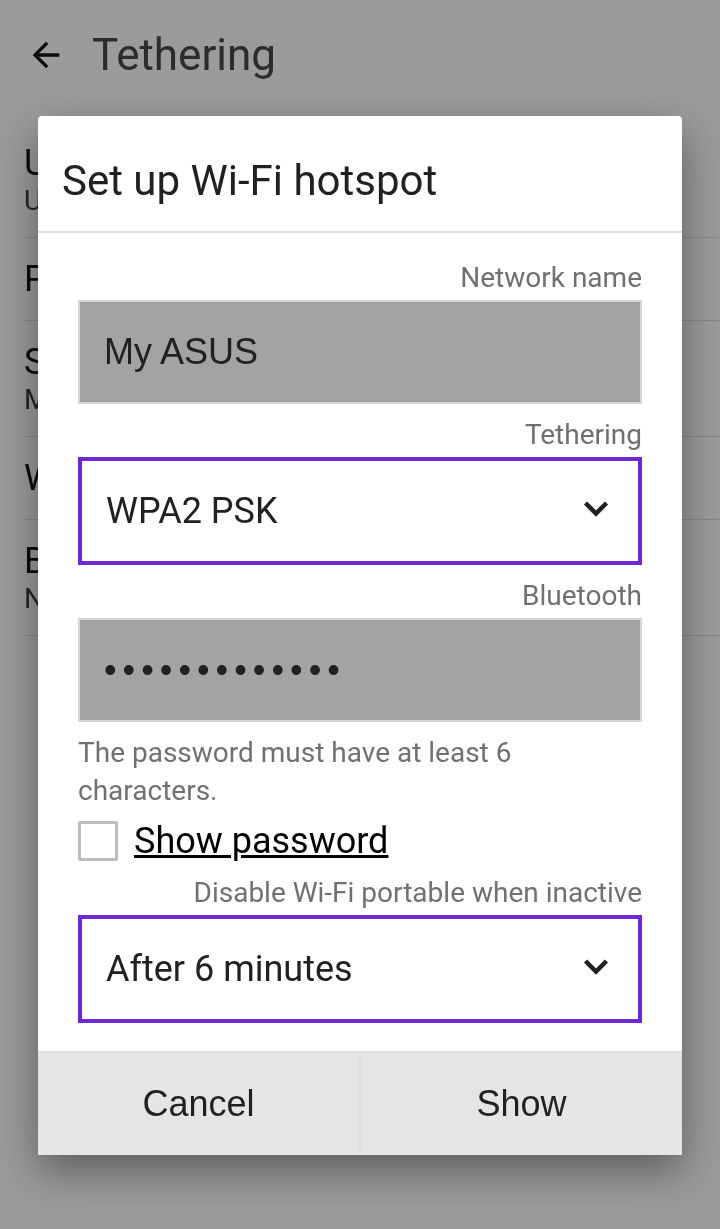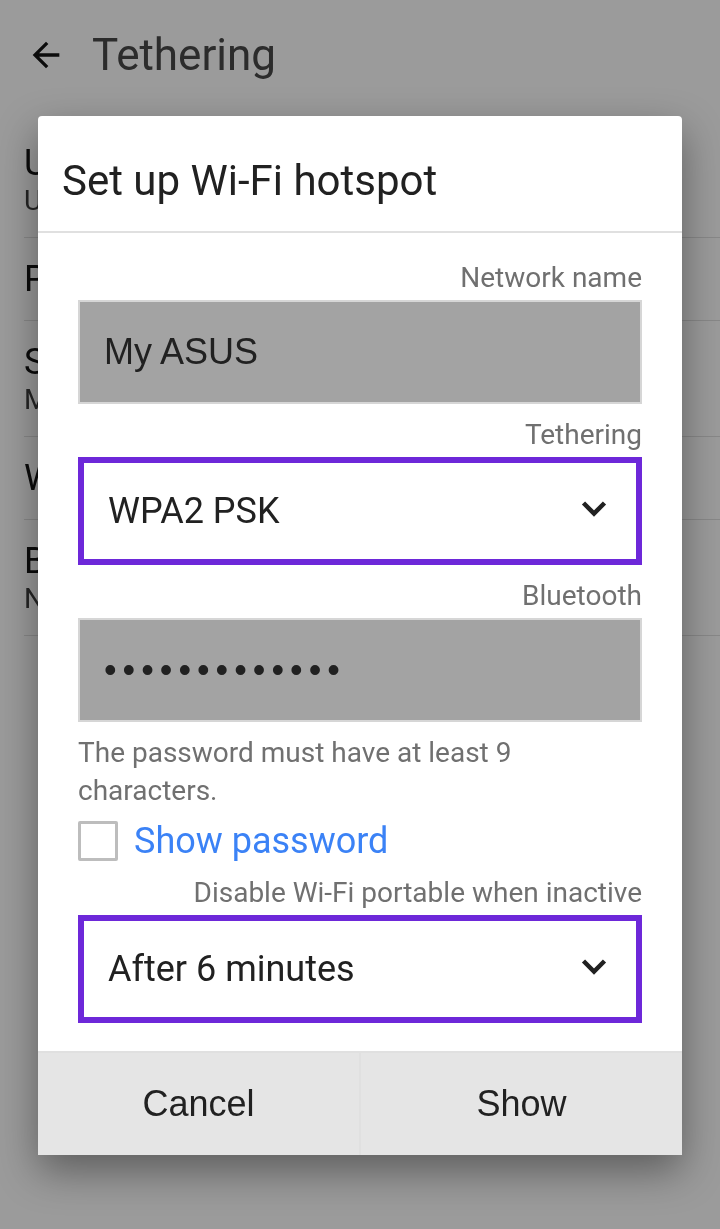--- a/index.html
+++ b/index.html
@@ -18,28 +18,28 @@
     .scrim { position: absolute; inset: 0; background: rgba(0,0,0,.38); }
 
     .dialog { position: absolute; left: 38px; top: 116px; width: 644px; background: #fff; border-radius: 4px; box-shadow: 0 16px 40px rgba(0,0,0,.4); }
     .dialog-title { font-size: 42px; color: #212121; padding: 40px 24px 26px 24px; }
     .divider { height: 2px; background: #e0e0e0; }
 
     .dialog-body { padding: 14px 40px 28px 40px; }
     .field-label { font-size: 28px; color: #707070; margin-top: 14px; margin-bottom: 6px; text-align: right; }
     .field-input { width: 100%; height: 104px; border: 2px solid #d6d6d6; background: #a3a3a3; padding: 0 24px; font-size: 36px; color: #212121; outline: none; }
     .field-input::placeholder { color: #9e9e9e; }
-    .select { width: 100%; height: 108px; border: 6px solid #6d28d9; display: flex; align-items: center; justify-content: space-between; padding: 4px 24px; cursor: pointer; }
+    .select { width: 100%; height: 108px; border: 4px solid #6d28d9; display: flex; align-items: center; justify-content: space-between; padding: 4px 24px; cursor: pointer; }
     .select-text { font-size: 36px; color: #212121; }
     .chevron-icon { width: 36px; height: 36px; }
     .pw-input { letter-spacing: 6px; }
     .hint { font-size: 28px; color: #707070; margin-top: 12px; line-height: 1.35; }
     .checkbox-row { display: flex; align-items: center; gap: 16px; margin-top: 10px; }
     .checkbox { width: 40px; height: 40px; border: 3px solid #bdbdbd; border-radius: 2px; flex-shrink: 0; }
-    .checkbox-label { font-size: 36px; color: #3b82f6; }
+    .checkbox-label { font-size: 36px; color: #000000; text-decoration: underline; }
 
     .dialog-actions { display: flex; border-top: 2px solid #e0e0e0; height: 104px; }
     .action-divider { width: 2px; background: #e0e0e0; }
     .action-btn { flex: 1; display: flex; align-items: center; justify-content: center; font-size: 36px; color: #212121; background: #e5e5e5; border: none; cursor: pointer; }
   </style>
 </head>
 <body>
 <div class="page">
 
   <div class="bg" aria-hidden="true">
@@ -89,21 +89,21 @@
         <span>
           <svg class="chevron-icon" viewBox="0 0 24 24">
               <path fill="none" stroke="#212121" stroke-width="3" d="M5 8l7 7 7-7"></path>
             </svg>
         </span>
       </div>
 
       <div class="field-label">Bluetooth</div>
       <input type="password" class="field-input pw-input" value="•••••••••••••" style="">
 
-      <div class="hint">The password must have at least 9 characters.</div>
+      <div class="hint">The password must have at least 6 characters.</div>
 
       <div class="checkbox-row">
         <div class="checkbox"></div>
         <div class="checkbox-label">Show password</div>
       </div>
 
       <div class="field-label">Disable Wi-Fi portable when inactive</div>
       <div class="select">
         <span class="select-text">After 6 minutes</span>
         <span>

